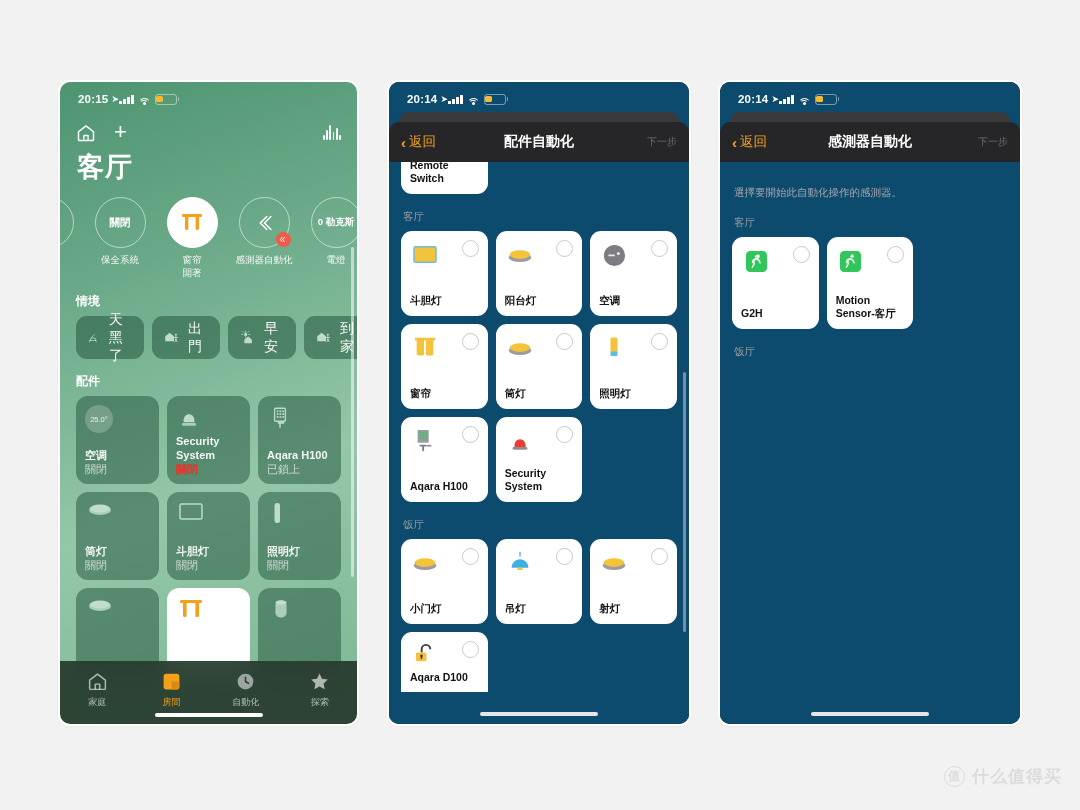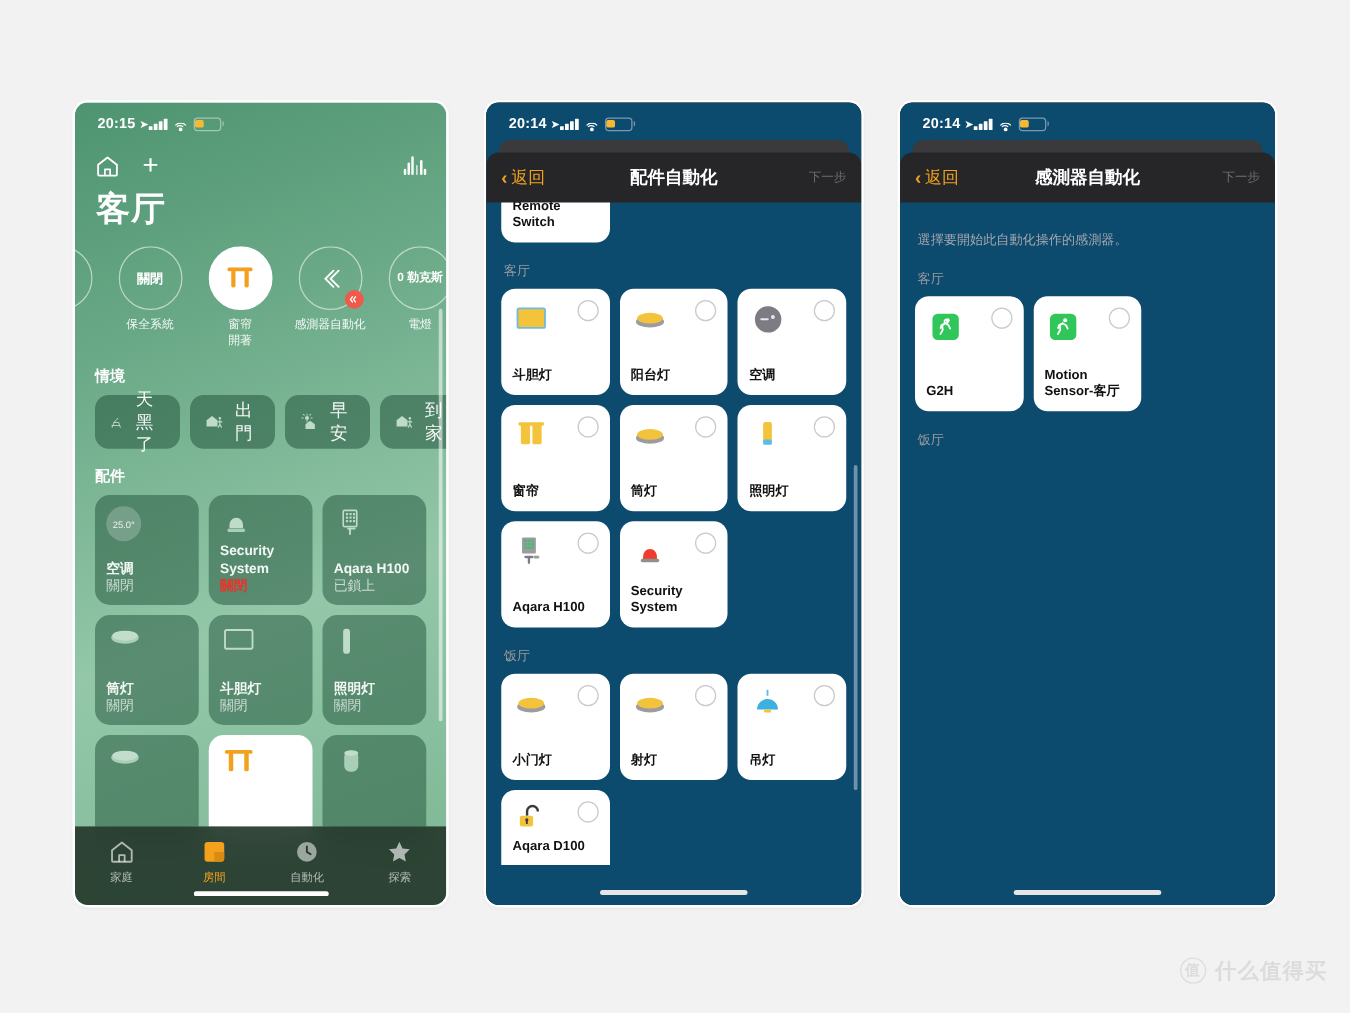--- a/index.html
+++ b/index.html
@@ -615,38 +615,38 @@
                   <ellipse cx="16" cy="12" rx="12" ry="5" fill="#9b9ba0"></ellipse>
                   <ellipse cx="16" cy="9" rx="11" ry="4.6" fill="#f3c33c"></ellipse>
                 </svg>
               </div>
               <div class="cname">小门灯</div>
             </div>
 
             <div class="card">
               <div class="sel"></div>
               <div class="cicon">
-                <svg viewBox="0 0 32 20" width="30" height="19">
-                  <ellipse cx="16" cy="12" rx="12" ry="5" fill="#9b9ba0"></ellipse>
-                  <ellipse cx="16" cy="9" rx="11" ry="4.6" fill="#f3c33c"></ellipse>
-                </svg>
-              </div>
-              <div class="cname">射灯</div>
-            </div>
-
-            <div class="card">
-              <div class="sel"></div>
-              <div class="cicon">
                 <svg viewBox="0 0 28 28" width="26" height="26">
                   <path d="M14 2v5" stroke="#5bbce4" stroke-width="1.6"></path>
                   <path d="M5 19c0-5 4-9 9-9s9 4 9 9z" fill="#3cb0e0"></path>
                   <rect x="11" y="19" width="6" height="2.6" rx="1.2" fill="#f3c33c"></rect>
                 </svg>
               </div>
               <div class="cname">吊灯</div>
+            </div>
+
+            <div class="card">
+              <div class="sel"></div>
+              <div class="cicon">
+                <svg viewBox="0 0 32 20" width="30" height="19">
+                  <ellipse cx="16" cy="12" rx="12" ry="5" fill="#9b9ba0"></ellipse>
+                  <ellipse cx="16" cy="9" rx="11" ry="4.6" fill="#f3c33c"></ellipse>
+                </svg>
+              </div>
+              <div class="cname">射灯</div>
             </div>
 
             <div class="card clip-bot">
               <div class="sel"></div>
               <div class="cicon">
                 <svg viewBox="0 0 26 26" width="25" height="25">
                   <path d="M9 12V8.5A4.5 4.5 0 0 1 18 8.5" fill="none" stroke="#3a3a3c" stroke-width="2"></path>
                   <rect x="3" y="12" width="11" height="9" rx="1.6" fill="#f3c33c"></rect>
                   <rect x="8" y="15" width="1.6" height="4" rx=".8" fill="#3a3a3c"></rect>
                   <circle cx="8.8" cy="15.4" r="1.3" fill="#3a3a3c"></circle>

